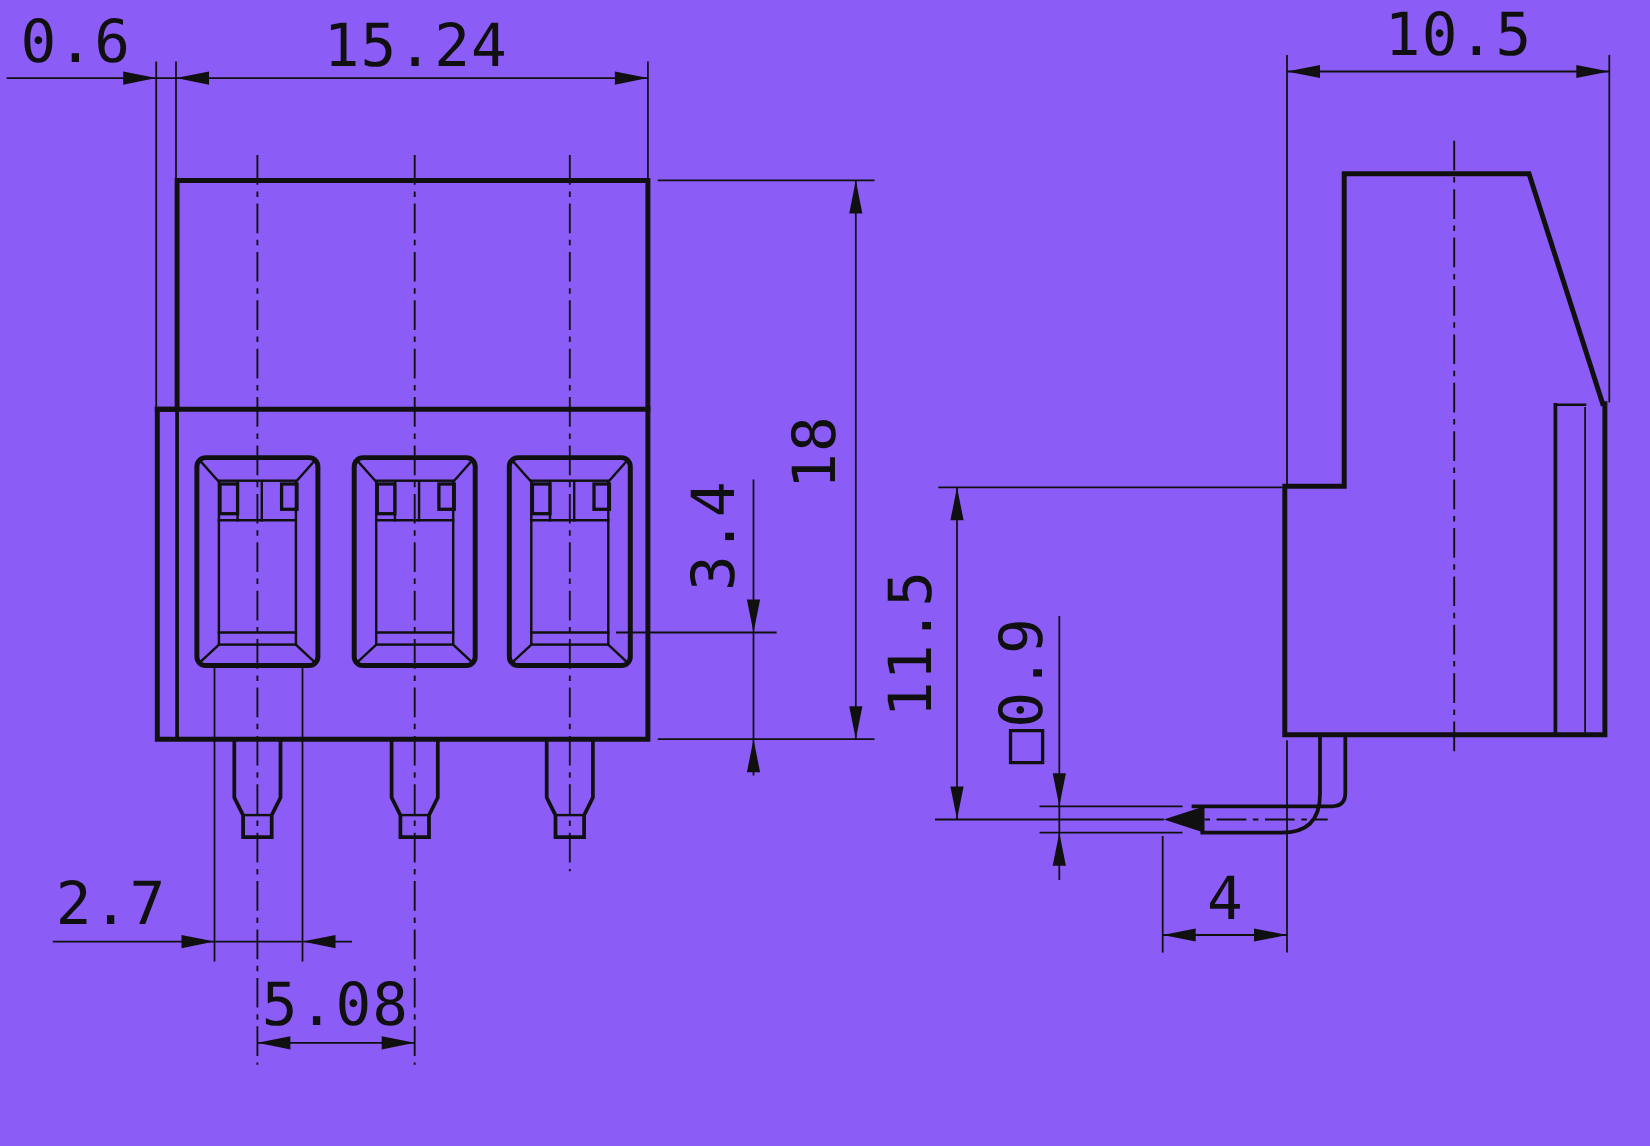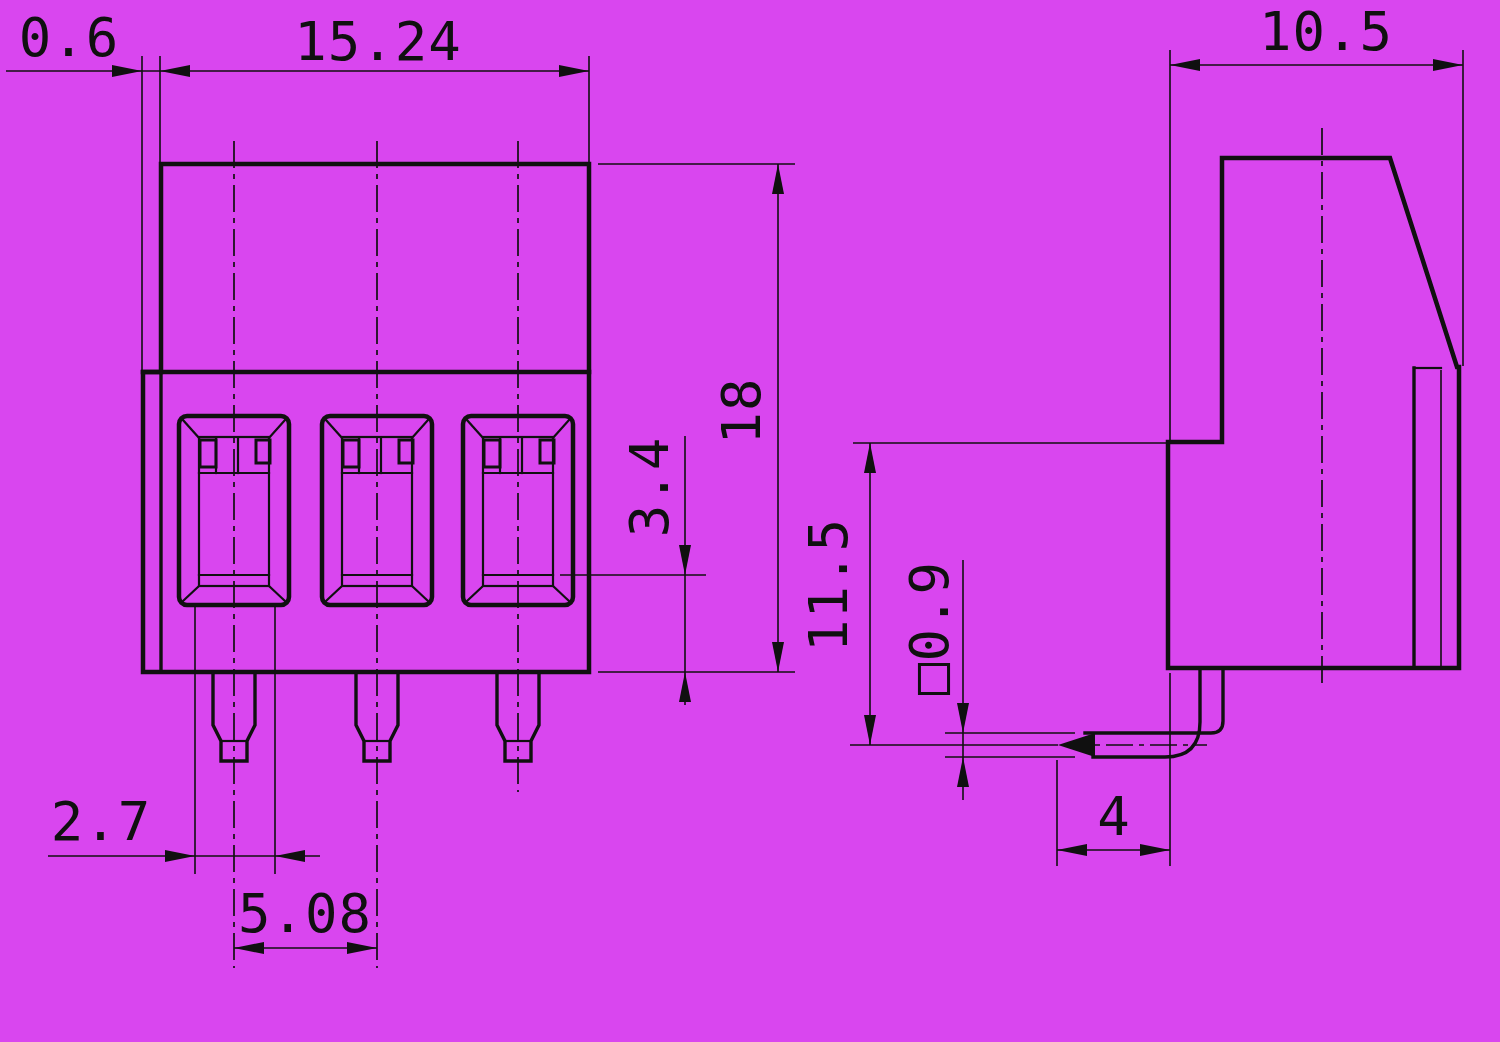--- a/index.html
+++ b/index.html
@@ -1,19 +1,19 @@
 <!DOCTYPE html>
 <html><head>
 <meta charset="utf-8">
 <style>
   html,body{margin:0;padding:0;background:#ffffff;}
   .canvas{
     position:relative;
     width:1500px;height:1042px;
-    background:#d946ef;
+    background:#8b5cf6;
     font-family:"DejaVu Sans Mono","Liberation Mono",monospace;
     overflow:hidden;
   }
   svg{display:block;}
   .outline{stroke:#101010;stroke-width:4.5;fill:none;stroke-linejoin:miter;stroke-linecap:square;}
   .outline-med{stroke:#101010;stroke-width:3.4;fill:none;stroke-linecap:square;}
   .detail{stroke:#101010;stroke-width:2.2;fill:none;stroke-linecap:square;}
   .detail-bold{stroke:#101010;stroke-width:3;fill:none;stroke-linecap:square;}
   .thin{stroke:#101010;stroke-width:1.6;fill:none;stroke-linecap:butt;}
   .centerline{stroke:#101010;stroke-width:1.7;fill:none;stroke-dasharray:27 6 5 6;stroke-linecap:butt;}

